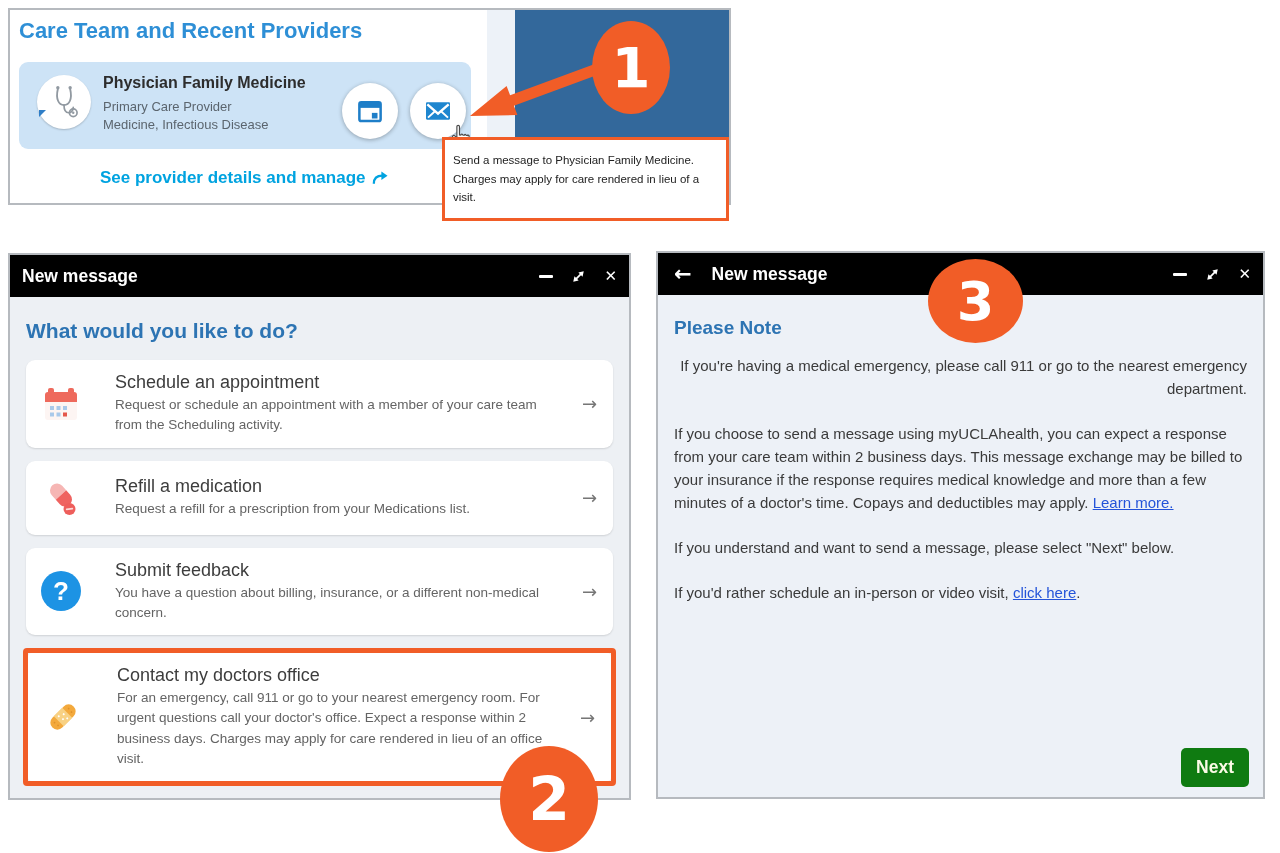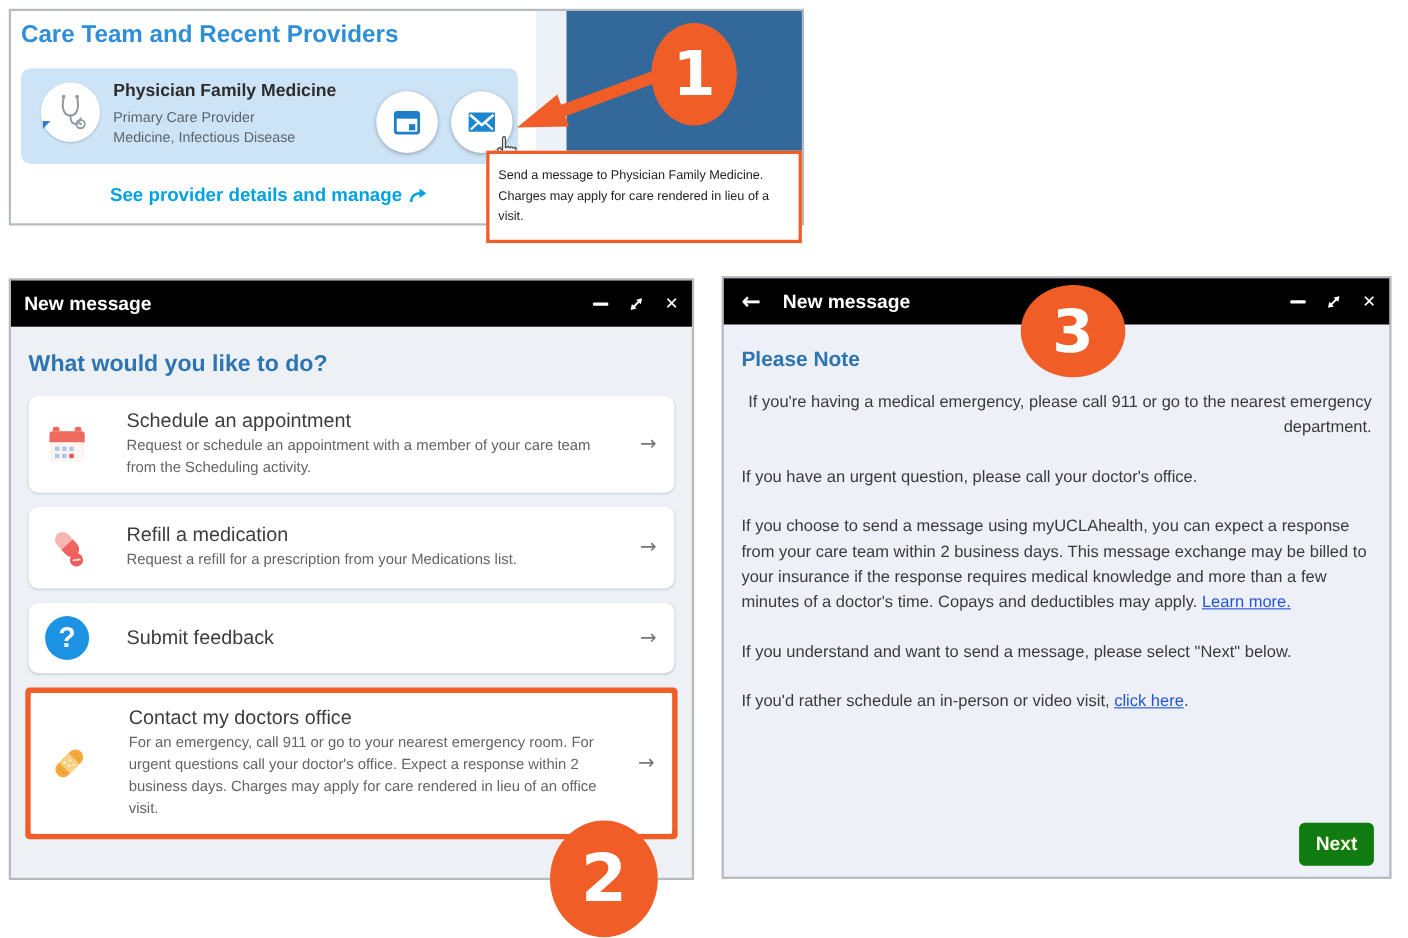--- a/index.html
+++ b/index.html
@@ -206,20 +206,21 @@
         </span>
         <span class="opt-arrow">→</span>
       </div>
 
       <div class="option-card">
         <span class="opt-icon">
           <span class="q-circle">?</span>
         </span>
         <span class="opt-text">
           <div class="opt-title">Submit feedback</div>
+          <div class="opt-desc">You have a question about billing, insurance, or a different non-medical concern.</div>
         </span>
         <span class="opt-arrow">→</span>
       </div>
 
       <div class="highlight-box">
         <div class="option-card">
           <span class="opt-icon">
             <svg width="40" height="40" viewBox="0 0 40 40">
               <g transform="rotate(-45 20 20)">
                 <rect x="5" y="13" width="30" height="14" rx="7" fill="#f3a93c"></rect>
@@ -261,21 +262,20 @@
           </svg>
         </span>
         <span class="ctrl ctrl-close">✕</span>
       </span>
     </div>
 
     <div class="dlg-body-right">
       <div class="please-note">Please Note</div>
 
       <p class="note-p firstp">If you're having a medical emergency, please call 911 or go to the nearest emergency department.</p>
-      <p class="note-p">If you have an urgent question, please call your doctor's office.</p>
       <p class="note-p"><span>If you choose to send a message using myUCLAhealth, you can expect a response from your care team within 2 business days. This message exchange may be billed to your insurance if the response requires medical knowledge and more than a few minutes of a doctor's time. Copays and deductibles may apply. </span><a class="note-link">Learn more.</a></p>
       <p class="note-p">If you understand and want to send a message, please select "Next" below.</p>
       <p class="note-p"><span>If you'd rather schedule an in-person or video visit, </span><a class="note-link">click here</a><span>.</span></p>
 
       <button class="next-btn">Next</button>
     </div>
   </section>
 
   <div class="badge badge-1">1</div>
   <div class="badge badge-2">2</div>

